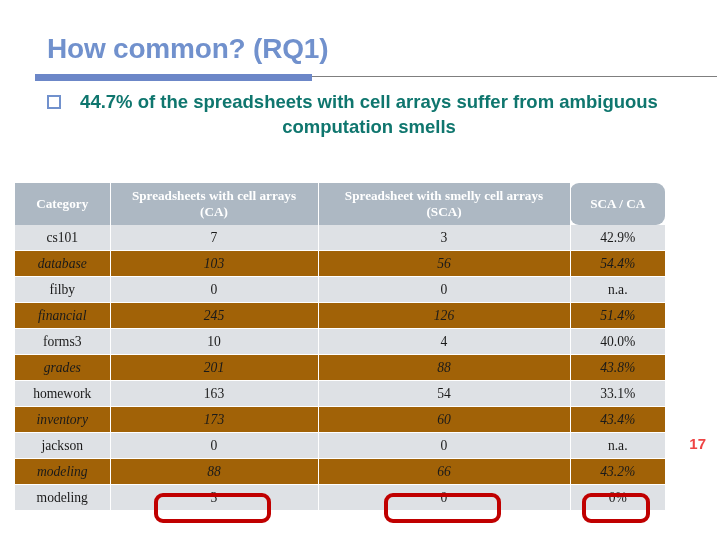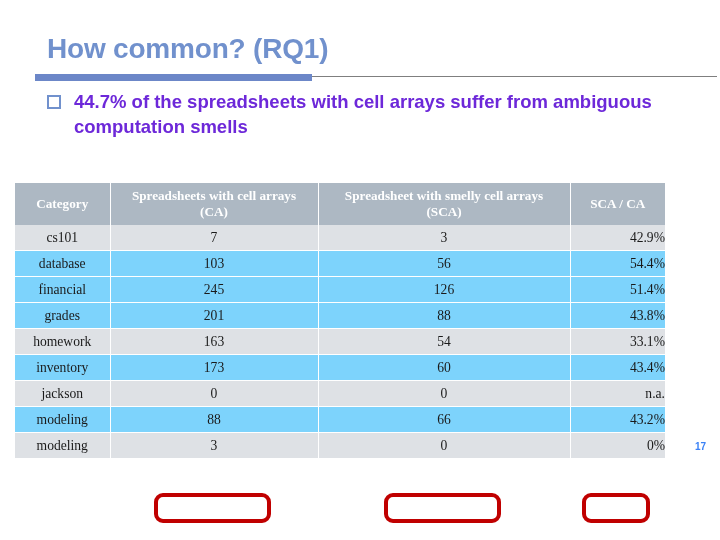--- a/index.html
+++ b/index.html
@@ -69,24 +69,25 @@
     border: 2px solid #7191cd;
     box-sizing: border-box;
     margin-top: 6px;
     margin-right: 13px;
     flex: 0 0 auto;
     background: #ffffff;
   }
   .bullet-text {
     font-size: 18.5px;
     font-weight: bold;
-    color: #6d28d9;
+    color: #0f766e;
     line-height: 25px;
     font-family: "Liberation Sans", sans-serif;
     max-width: 590px;
+    text-align: center;
   }
 
   
   .data-table {
     position: absolute;
     left: 15px;
     top: 183px;
     width: 650px;
     border-collapse: collapse;
     font-family: "Liberation Serif", serif;
@@ -103,36 +104,36 @@
     font-size: 13.2px;
     font-weight: bold;
     padding: 4px 3px;
     line-height: 16px;
     text-align: center;
     border-right: 1px solid #ffffff;
     vertical-align: middle;
     height: 42px;
     box-sizing: border-box;
   }
-  .data-table thead th:last-child { border-right: none; }
+  .data-table thead th:last-child { border-right: none; border-radius: 9px; }
 
   .data-table tbody td {
     font-size: 13.6px;
     color: #1a1a1a;
     text-align: center;
     height: 25px;
     padding: 0 0;
     border-right: 1px solid #ffffff;
     border-bottom: 1px solid #ffffff;
     vertical-align: middle;
   }
-  .data-table tbody td:last-child { border-right: none; text-align: right; }
+  .data-table tbody td:last-child { border-right: none; }
 
   .data-table tbody tr.odd td  { background: #dee1e5; }
-  .data-table tbody tr.even td { background: #7dd3fc; }
+  .data-table tbody tr.even td { background: #a16207; font-style: italic; }
 
   .data-table tbody tr.total-row td {
     font-weight: bold;
     height: 30px;
   }
 
   
   .hl-box {
     position: absolute;
     border: 4px solid #c00000;
@@ -142,23 +143,23 @@
   }
   #hl-ca   { left: 154px; top: 493px; width: 117px; height: 30px; }
   #hl-sca  { left: 384px; top: 493px; width: 117px; height: 30px; }
   #hl-pct  { left: 582px; top: 493px; width: 68px;  height: 30px; }
 
   
   .slide-number {
     position: absolute;
     right: 14px;
     bottom: 12px;
-    font-size: 10px;
-    font-weight: bold;
-    color: #3b82f6;
+    font-size: 15px;
+    font-weight: bold;
+    color: #ef4444;
     font-family: "Liberation Sans", sans-serif;
     text-align: center;
   }
 </style>
 </head>
 <body>
 
 <div class="slide">
 
   <div class="slide-title">How common? (RQ1)</div>
@@ -204,26 +205,38 @@
           <td>7</td>
           <td>3</td>
           <td>42.9%</td>
         </tr>
         <tr class="even">
           <td>database</td>
           <td>103</td>
           <td>56</td>
           <td>54.4%</td>
         </tr>
+        <tr class="odd">
+          <td>filby</td>
+          <td>0</td>
+          <td>0</td>
+          <td>n.a.</td>
+        </tr>
         <tr class="even">
           <td>financial</td>
           <td>245</td>
           <td>126</td>
           <td>51.4%</td>
         </tr>
+        <tr class="odd">
+          <td>forms3</td>
+          <td>10</td>
+          <td>4</td>
+          <td>40.0%</td>
+        </tr>
         <tr class="even">
           <td>grades</td>
           <td>201</td>
           <td>88</td>
           <td>43.8%</td>
         </tr>
         <tr class="odd">
           <td>homework</td>
           <td>163</td>
           <td>54</td>

